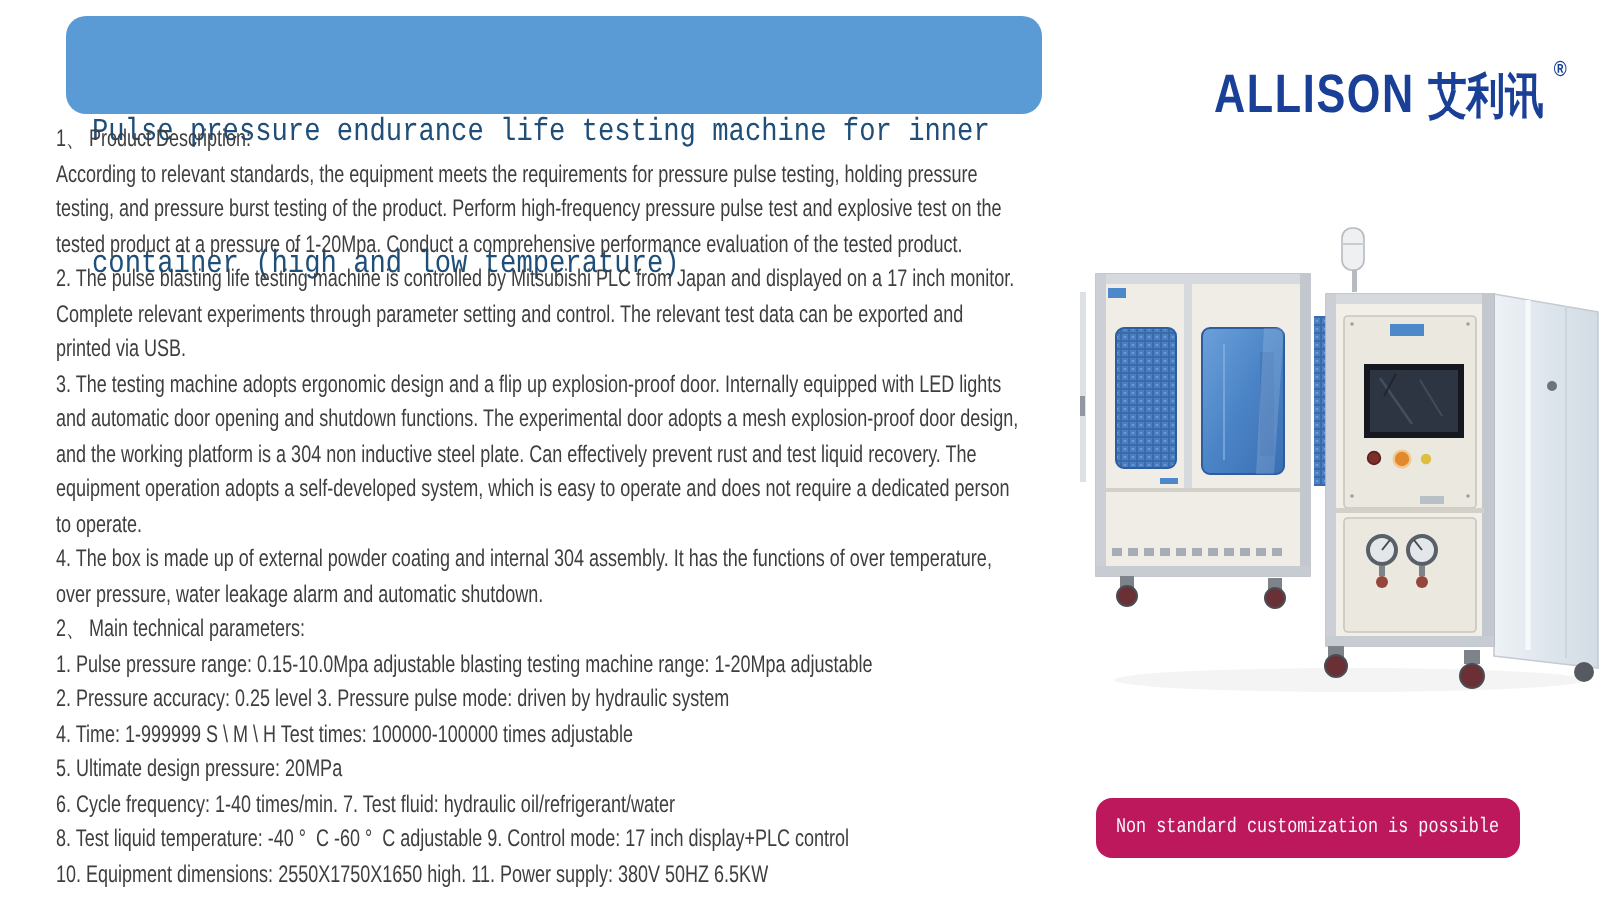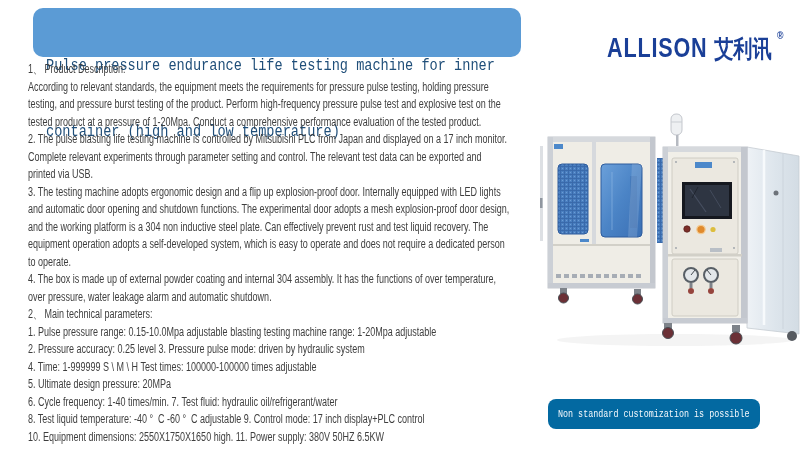--- a/index.html
+++ b/index.html
@@ -22,21 +22,21 @@
 
   
   .desc{position:absolute;left:28px;top:61px;width:700px;transform:scaleX(0.75);
         transform-origin:0 0;font-size:12px;color:#3e3e3e;}
   .ln{height:17.5px;line-height:17.5px;white-space:pre;}
 
   
   .machine{position:absolute;left:540px;top:98px;width:260px;height:250px;}
 
   
-  .badge{position:absolute;left:548px;top:399px;width:212px;height:30px;background:#0369a1;
+  .badge{position:absolute;left:548px;top:399px;width:212px;height:30px;background:#be185d;
         border-radius:8px;display:flex;align-items:center;justify-content:center;}
   .badge span{transform:scaleX(0.8);font-family:"Liberation Mono","DejaVu Sans Mono",monospace;
         font-size:10.5px;color:#f4f8fc;white-space:pre;}
 </style>
 </head>
 <body>
 
 <div class="page">
 
   <div class="title-banner">

